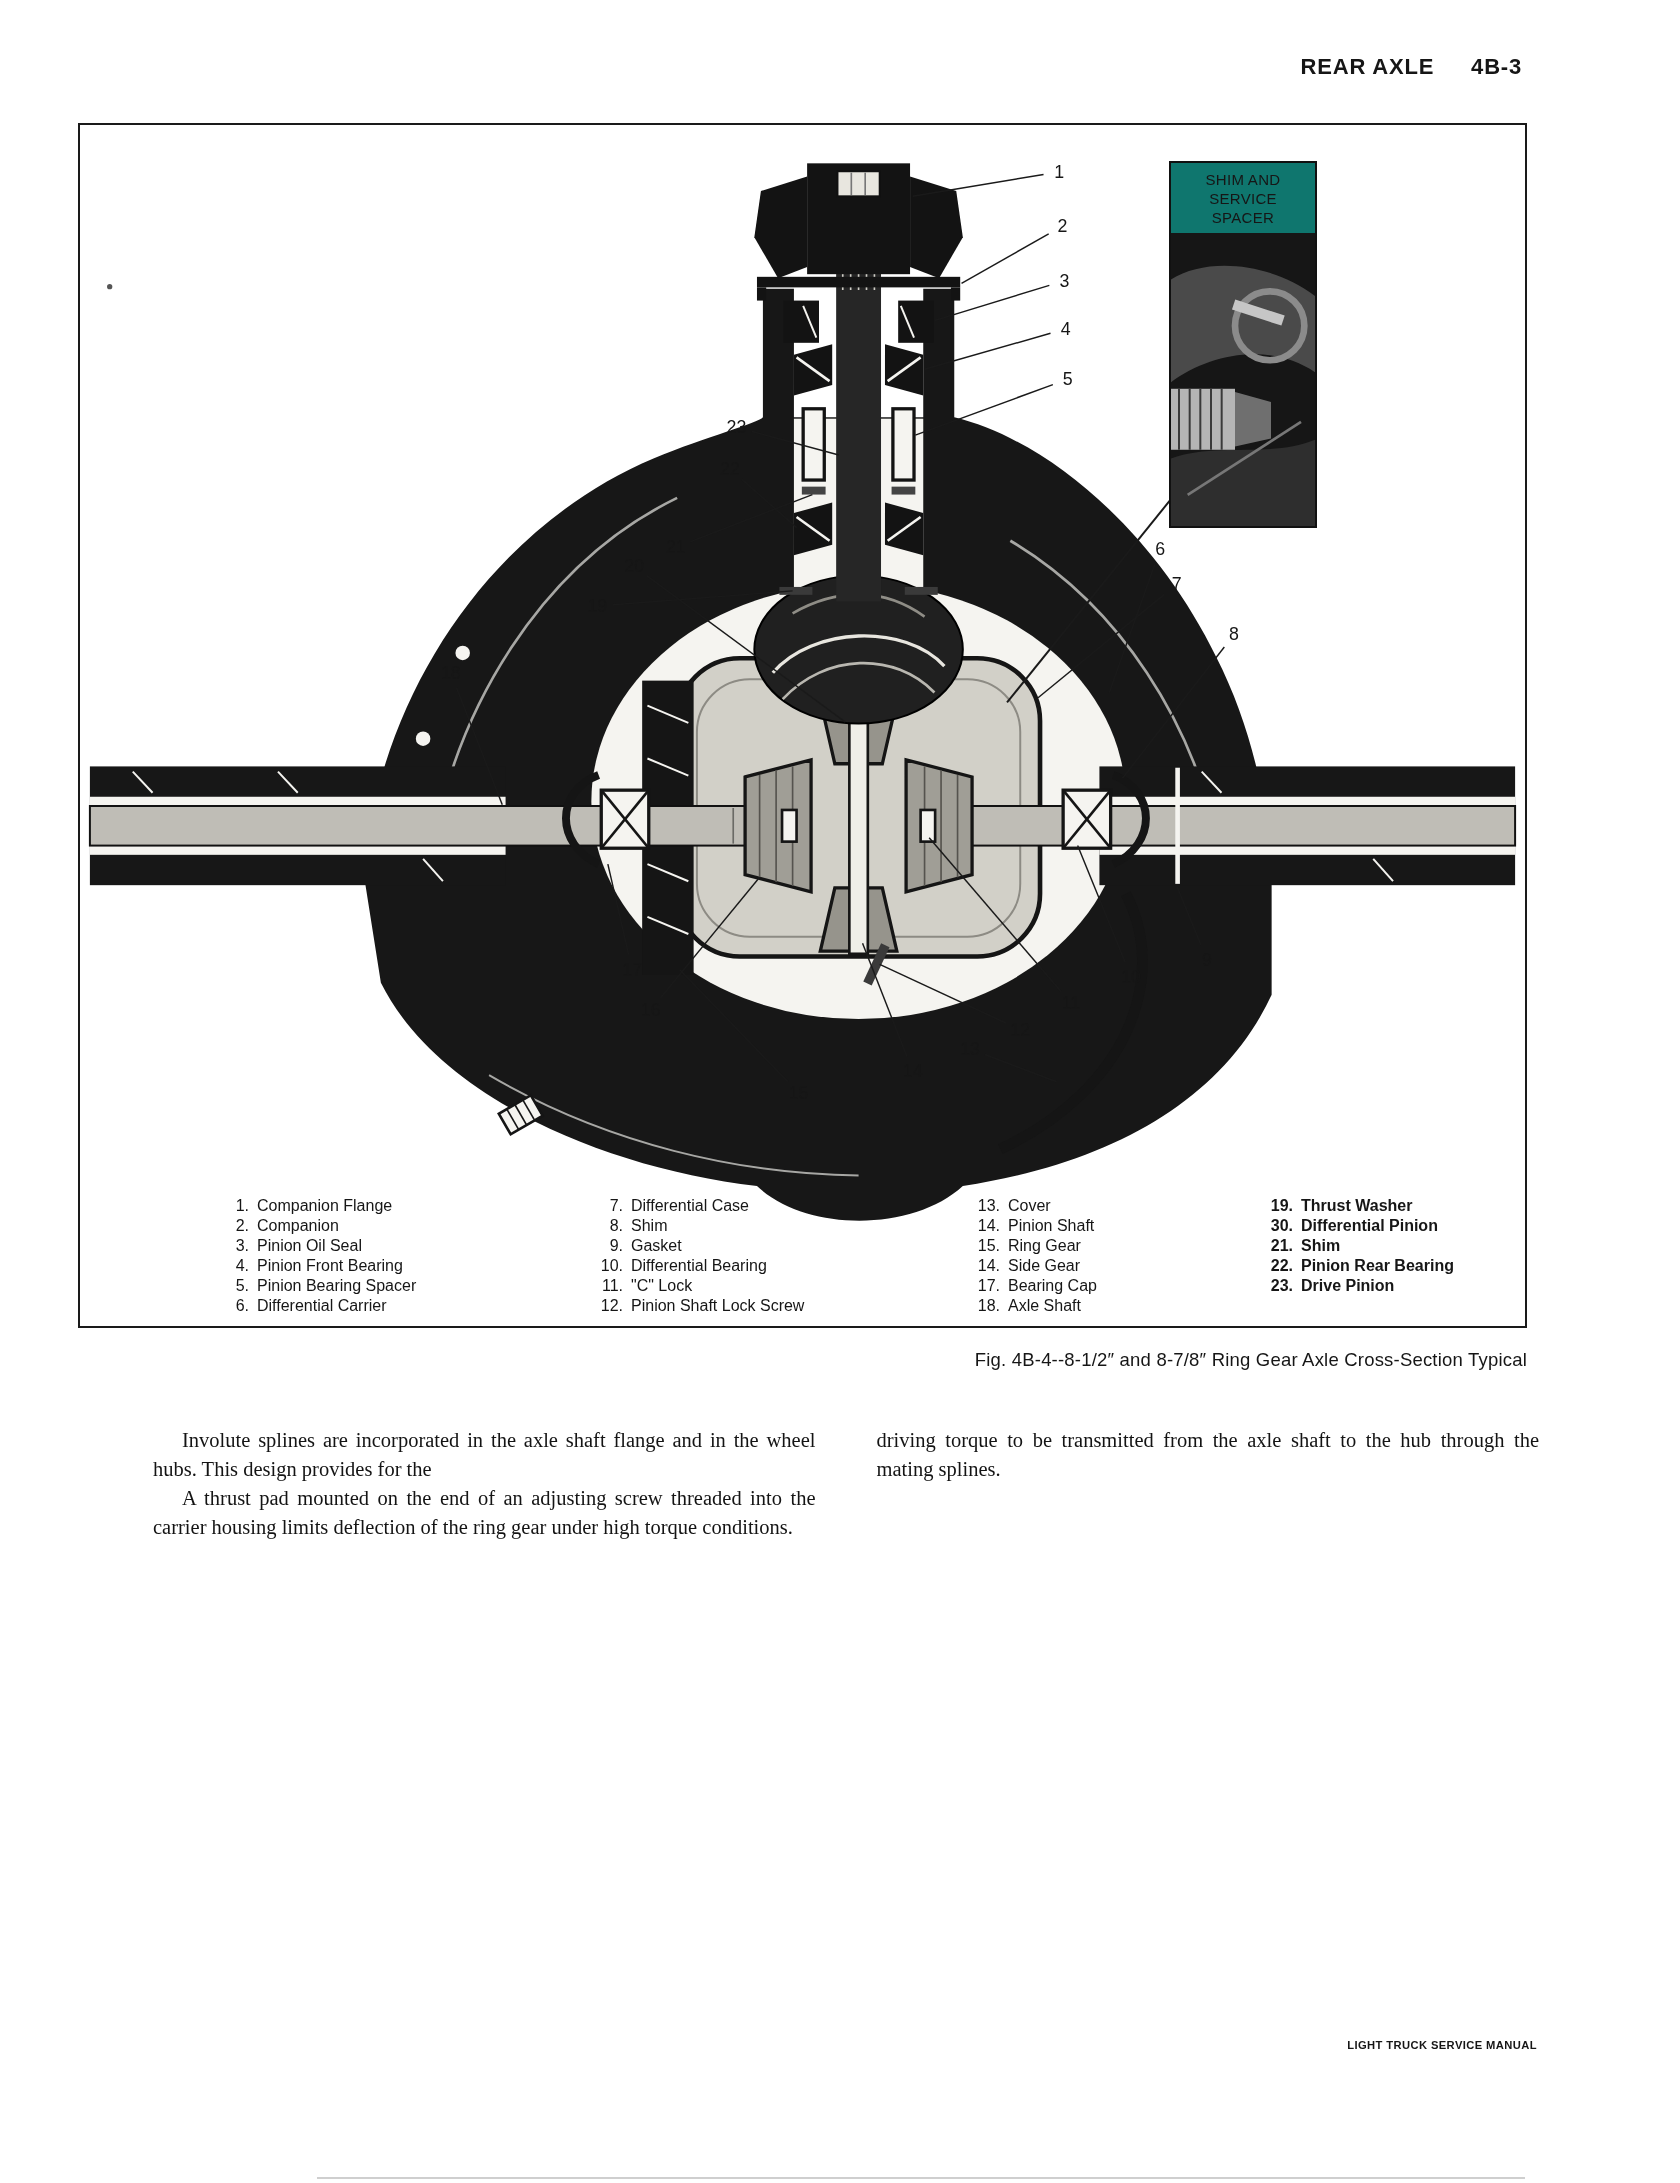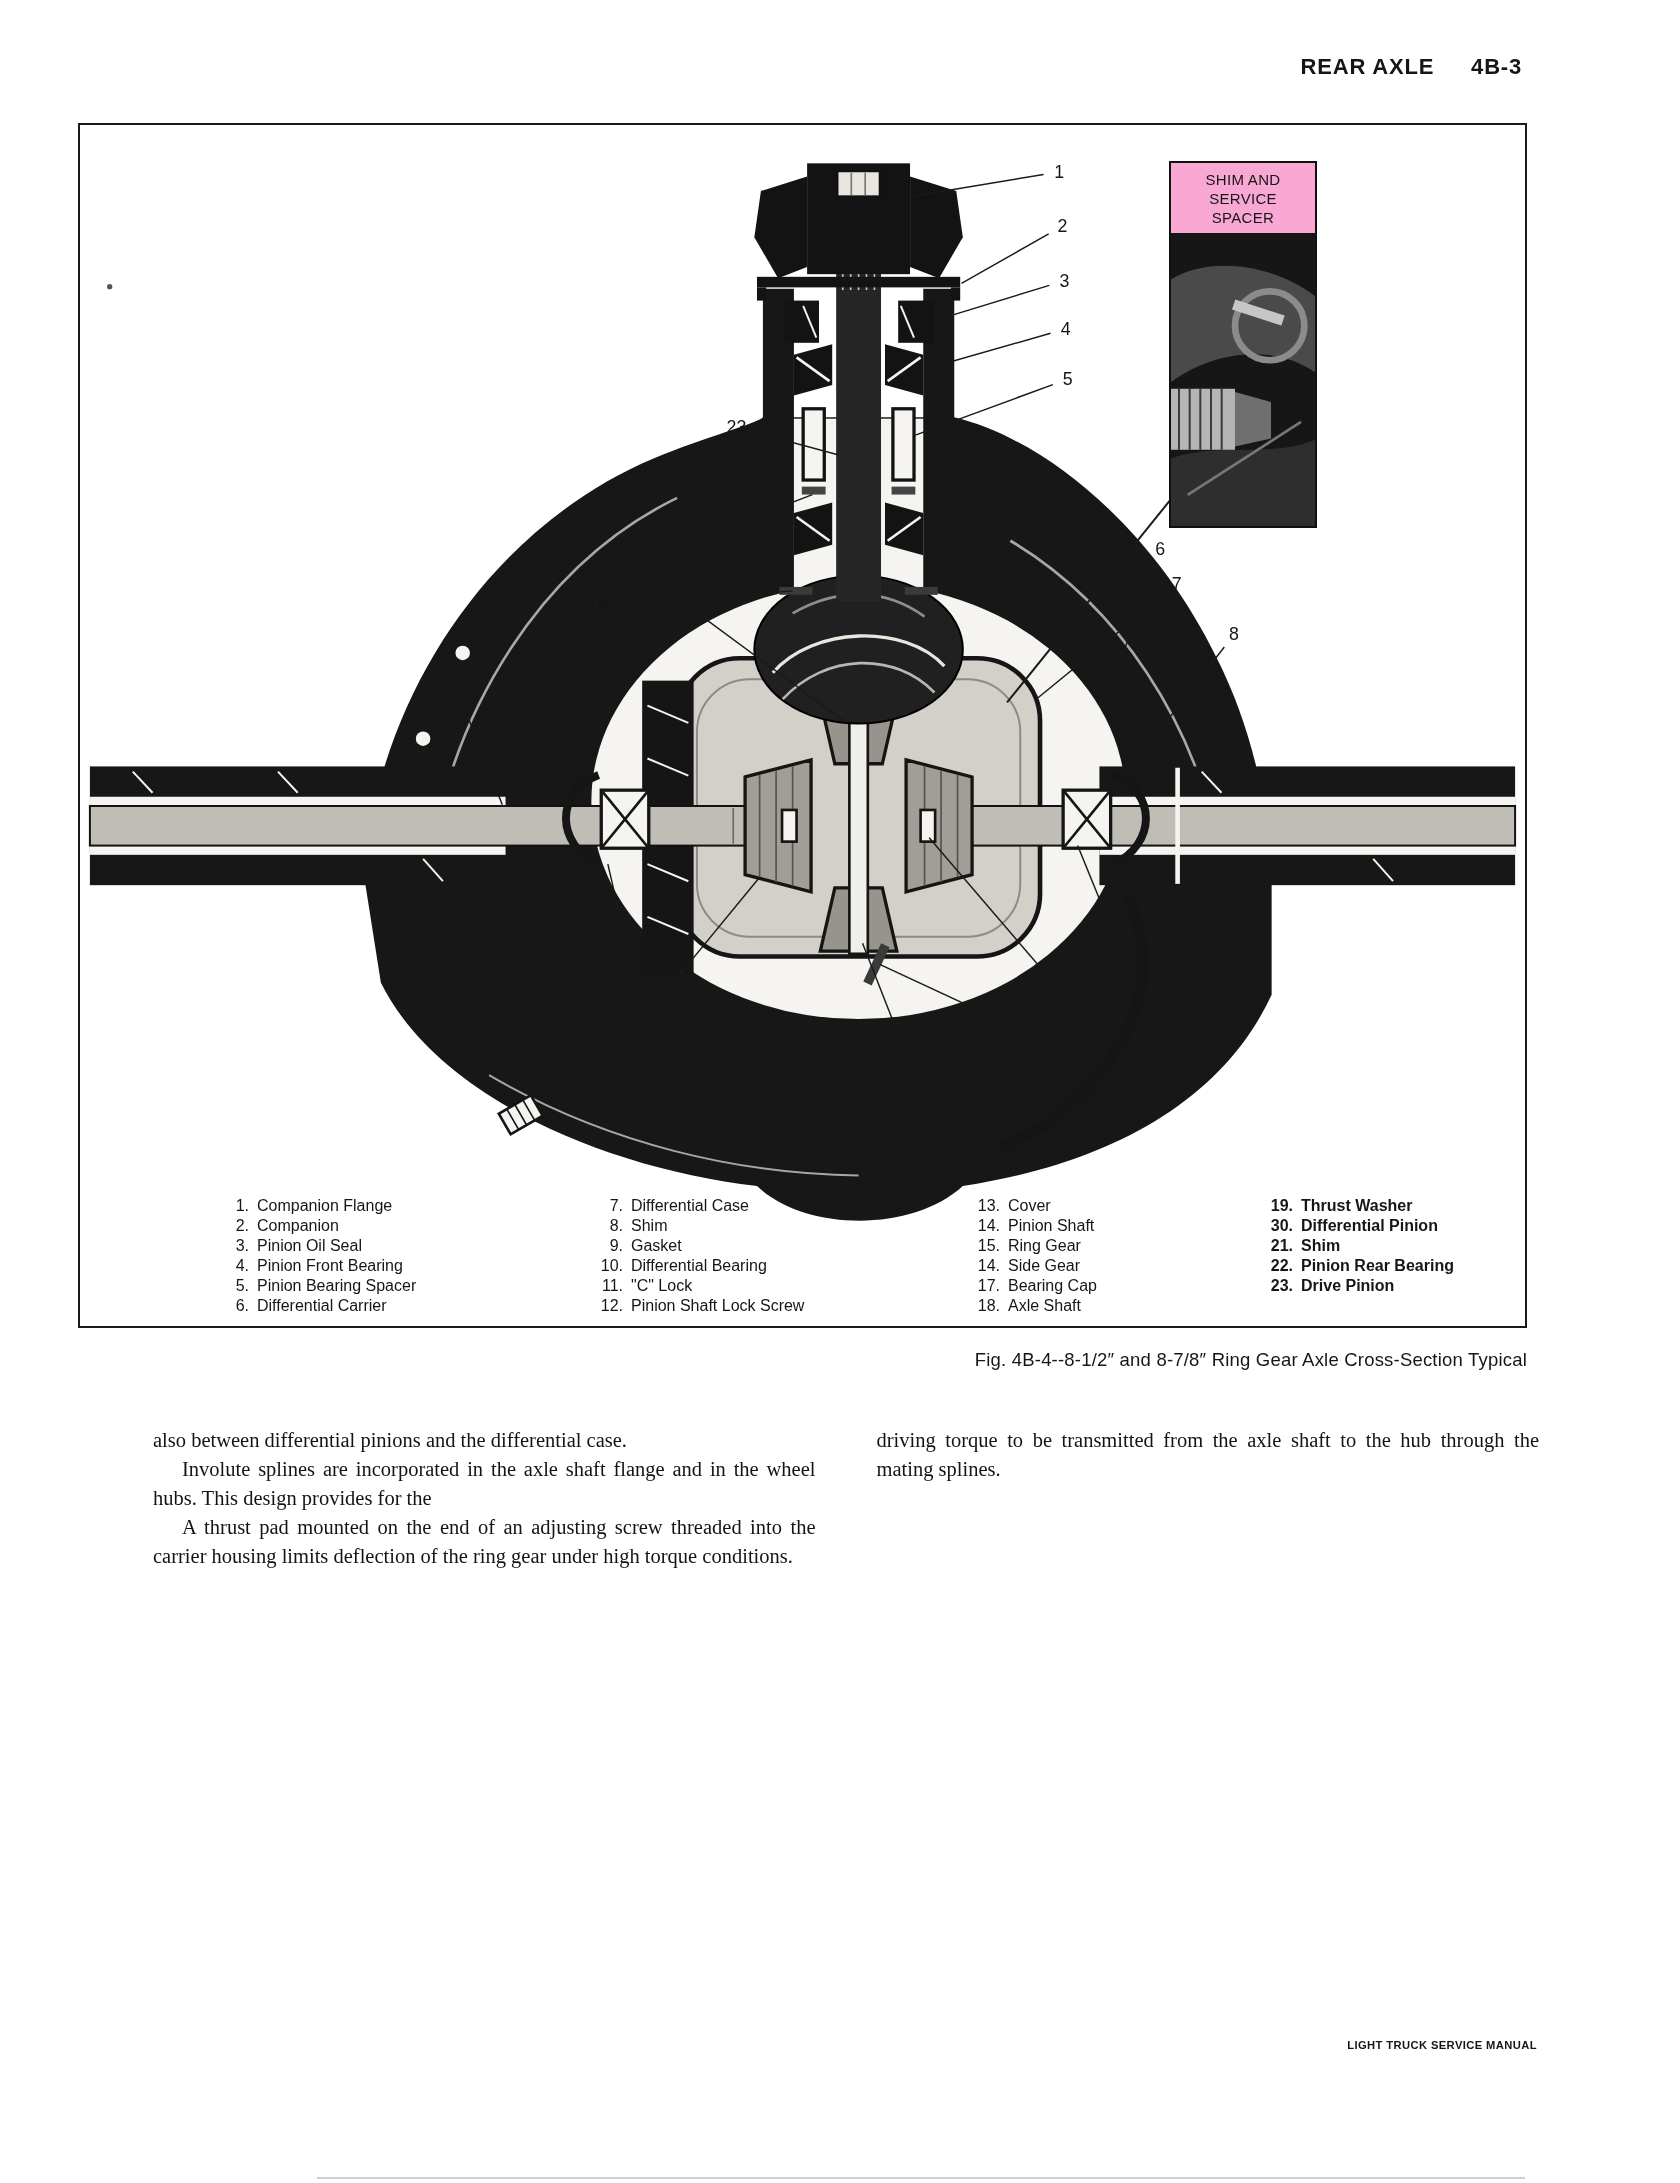--- a/index.html
+++ b/index.html
@@ -8,21 +8,21 @@
   .page{position:absolute;inset:0;}
 
   .page-header{position:absolute;top:54px;right:158px;display:flex;gap:37px;
                font-weight:bold;font-size:22px;letter-spacing:0.8px;}
 
   .figure-box{position:absolute;left:78px;top:123px;width:1445px;height:1201px;
               border:2px solid #1a1a1a;margin:0;background:#fff;}
   .figure-box svg.diagram{position:absolute;left:0;top:0;width:1445px;height:1201px;}
 
   .inset{position:absolute;left:1089px;top:36px;width:148px;height:367px;
-         border:2.6px solid #111;background:#f9a8d4;box-sizing:border-box;}
+         border:2.6px solid #111;background:#0f766e;box-sizing:border-box;}
   .inset-label{font-size:15px;line-height:19px;text-align:center;
                padding:6.6px 0 5.3px;letter-spacing:0.3px;}
   .inset-photo{position:absolute;left:0;top:70px;right:0;bottom:0;}
   .inset-photo svg{width:100%;height:100%;display:block;}
 
   .legend{position:absolute;left:0;top:1071px;width:100%;font-size:16px;line-height:20px;}
   .legend-col{position:absolute;top:0;}
   #legend-col-0{left:139px;}
   #legend-col-1{left:513px;}
   #legend-col-2{left:890px;}
@@ -437,21 +437,20 @@
             <span class="lt">Drive Pinion</span>
           </div>
         </div>
     </div>
   </figure>
 
   <div class="caption">Fig. 4B-4--8-1/2″ and 8-7/8″ Ring Gear Axle Cross-Section Typical</div>
 
   <section class="body-text">
     <div class="col" id="body-left">
-        <p>also between differential pinions and the differential case.</p>
         <p class="indent">Involute splines are incorporated in the axle shaft flange and in the wheel hubs. This design provides for the</p>
         <p class="indent">A thrust pad mounted on the end of an adjusting screw threaded into the carrier housing limits deflection of the ring gear under high torque conditions.</p>
       </div>
     <div class="col" id="body-right">
         <p>driving torque to be transmitted from the axle shaft to the hub through the mating splines.</p>
       </div>
   </section>
 
   <footer class="page-footer">
     <span>LIGHT TRUCK SERVICE MANUAL</span>

